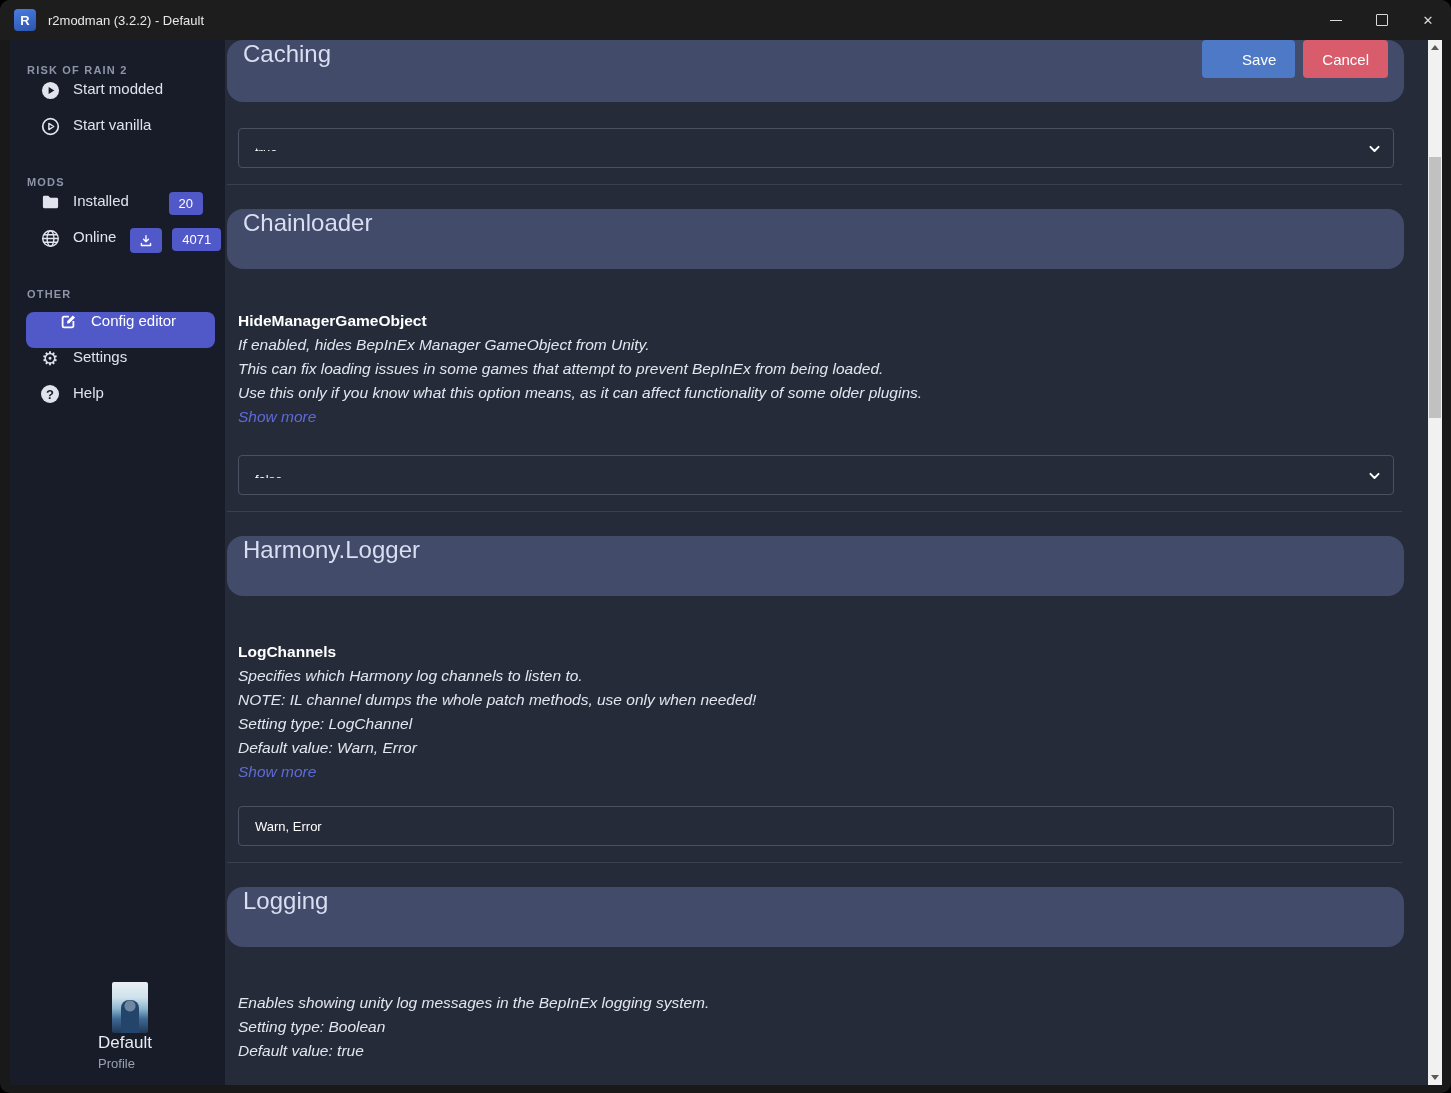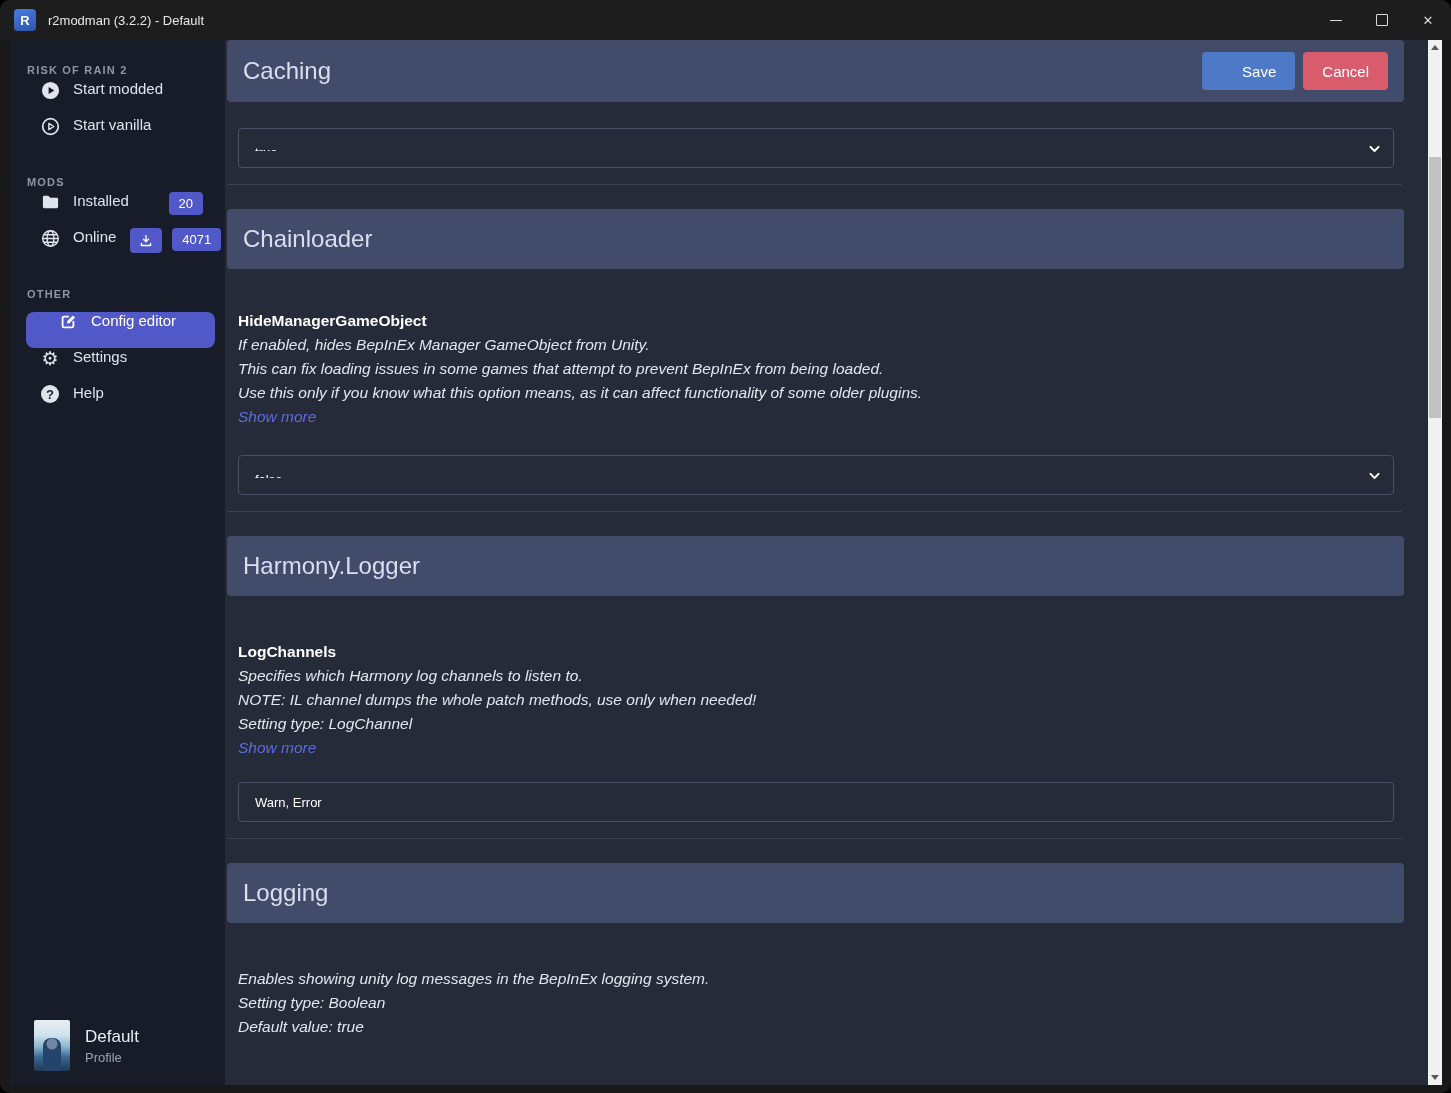--- a/index.html
+++ b/index.html
@@ -21,33 +21,33 @@
   .side-head{color:#8e95a8;font-size:11px;letter-spacing:1.2px;margin:24px 0 4px 17px;font-weight:700;}
   .side-item{display:flex;align-items:flex-start;height:36px;color:#dfe3ec;font-size:15px;padding-left:30px;cursor:pointer;position:relative;}
   .side-item .ico{width:20px;height:20px;display:flex;align-items:center;justify-content:center;margin-right:13px;flex:0 0 20px;}
   .side-item.active{background:var(--accent,#5158c8);margin:12px 10px 0 16px;padding-left:32px;border-radius:8px;color:#fff;}
   .badge{background:var(--accent,#5158c8);color:#fff;font-size:13px;border-radius:4px;padding:4px 10px;margin-left:auto;margin-right:22px;}
   .badge.inline{margin-left:10px;margin-right:0;}
   .dl-chip{background:var(--accent,#5158c8);border-radius:4px;width:32px;height:25px;display:flex;align-items:center;justify-content:center;margin-left:14px;cursor:pointer;}
   .help-circ{width:18px;height:18px;border-radius:50%;background:#dfe3ec;color:#171c28;font-size:13px;font-weight:bold;display:flex;align-items:center;justify-content:center;}
   .gear-glyph{color:#dfe3ec;font-size:19px;line-height:1;}
 
-  .profile{position:absolute;left:0;bottom:14px;width:100%;display:flex;align-items:center;}
+  .profile{position:absolute;left:0;bottom:14px;width:100%;display:flex;align-items:center;flex-direction:column;}
   .profile-img{width:36px;height:51px;margin-left:24px;border-radius:2px;
     background:linear-gradient(180deg,#e9eff3 0%,#cfe2ec 30%,#8fb7cf 52%,#3f6a93 72%,#1e3854 100%);position:relative;overflow:hidden;}
   .profile-img::after{content:"";position:absolute;left:9px;top:18px;width:18px;height:33px;border-radius:8px 8px 0 0;
     background:radial-gradient(circle at 50% 18%, #6f87a0 0 5px, #24456b 6px);}
   .profile-text{margin-left:15px;}
   .profile-name{color:#e8ebf3;font-size:17px;}
   .profile-type{color:#9aa1b2;font-size:13px;margin-top:3px;}
 
   
   .content{position:absolute;left:225px;top:40px;width:1203px;bottom:8px;background:#262b39;overflow:hidden;}
-  .sec-header{margin:0 24px 0 2px;background:var(--header-bar,#434b6b);border-radius:4px;height:62px;
-    display:flex;align-items:center;padding:0 16px;}
+  .sec-header{margin:0 24px 0 2px;background:var(--header-bar,#434b6b);border-radius:16px;height:62px;
+    display:flex;align-items:flex-start;padding:0 16px;}
   .sec-header.h60{height:60px;}
   .sec-title{color:#d9def0;font-size:24px;font-weight:400;}
   .hdr-buttons{margin-left:auto;display:flex;gap:8px;}
   .btn{border:none;border-radius:4px;height:38px;padding:0 19px;font-size:15px;color:#fff;cursor:pointer;font-family:inherit;}
   .btn-save{background:var(--save,#4e79c7);padding-left:40px;}
   .btn-cancel{background:var(--cancel,#d85c6c);}
 
   .control-wrap{position:relative;margin:0 34px 0 13px;}
   select.ctrl,input.ctrl{width:100%;height:40px;box-sizing:border-box;background:transparent;border:1px solid #4a5163;border-radius:4px;
     color:#fff;font-size:13px;padding:16px 16px;font-family:inherit;appearance:none;-webkit-appearance:none;outline:none;}
@@ -228,20 +228,21 @@
 
     <div class="sec-header h60 mt24">
       <span class="sec-title">Harmony.Logger</span>
     </div>
 
     <div class="entry mt44">
       <div class="name">LogChannels</div>
       <div class="desc">Specifies which Harmony log channels to listen to.</div>
       <div class="desc">NOTE: IL channel dumps the whole patch methods, use only when needed!</div>
       <div class="desc">Setting type: LogChannel</div>
+      <div class="desc">Default value: Warn, Error</div>
       <div><span class="show-more">Show more</span></div>
     </div>
 
     <div class="control-wrap mt22">
       <input class="ctrl" value="Warn, Error" style="">
     </div>
 
     <div class="divider"></div>
 
     <div class="sec-header h60 mt24">

